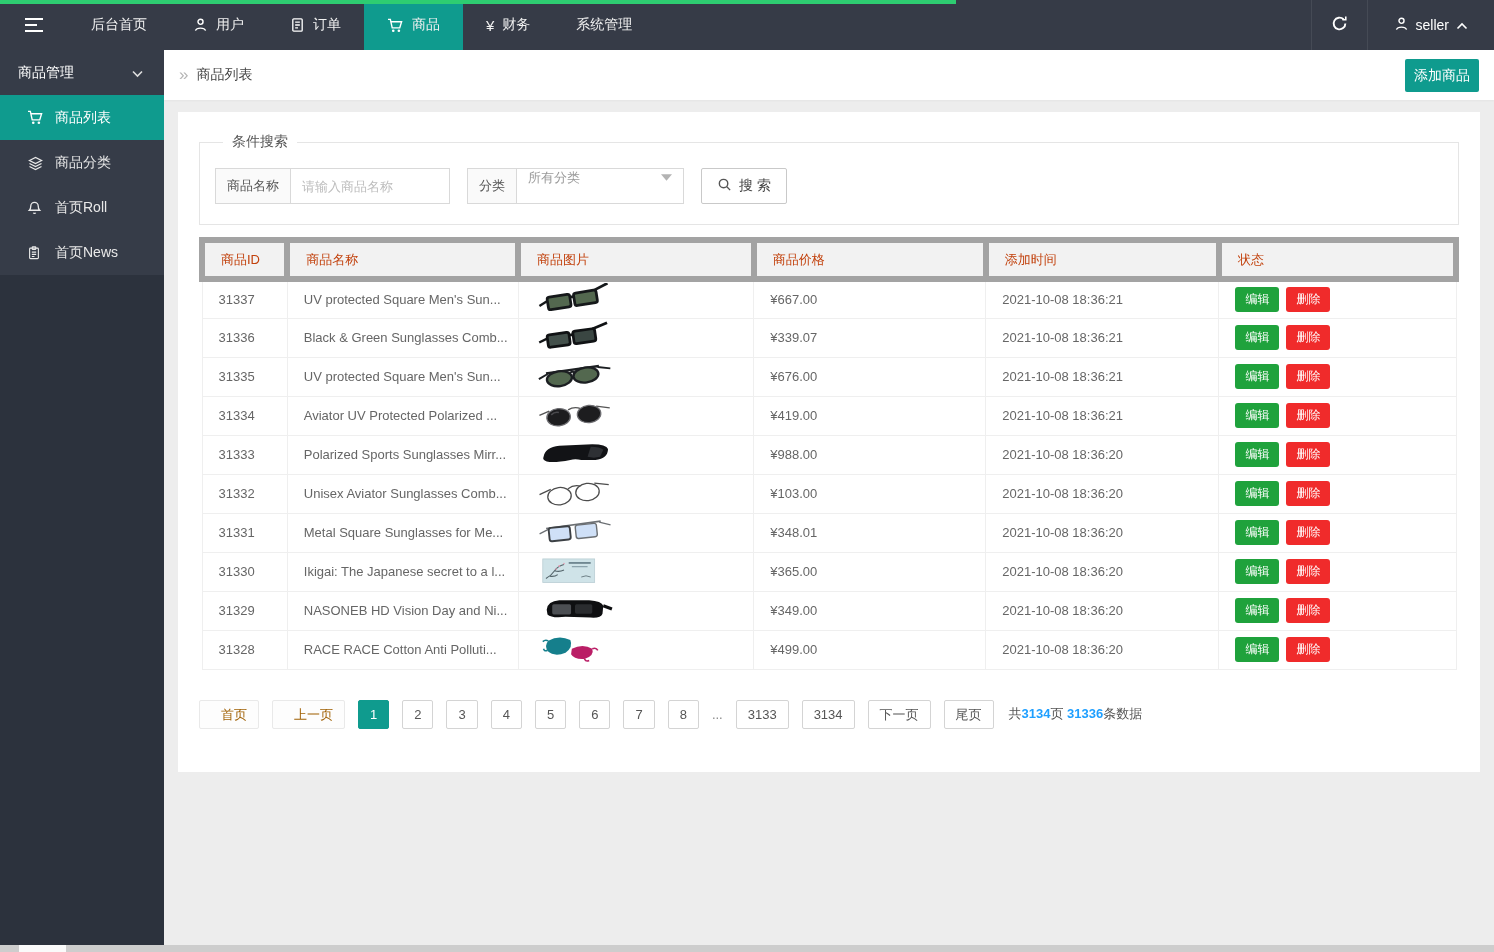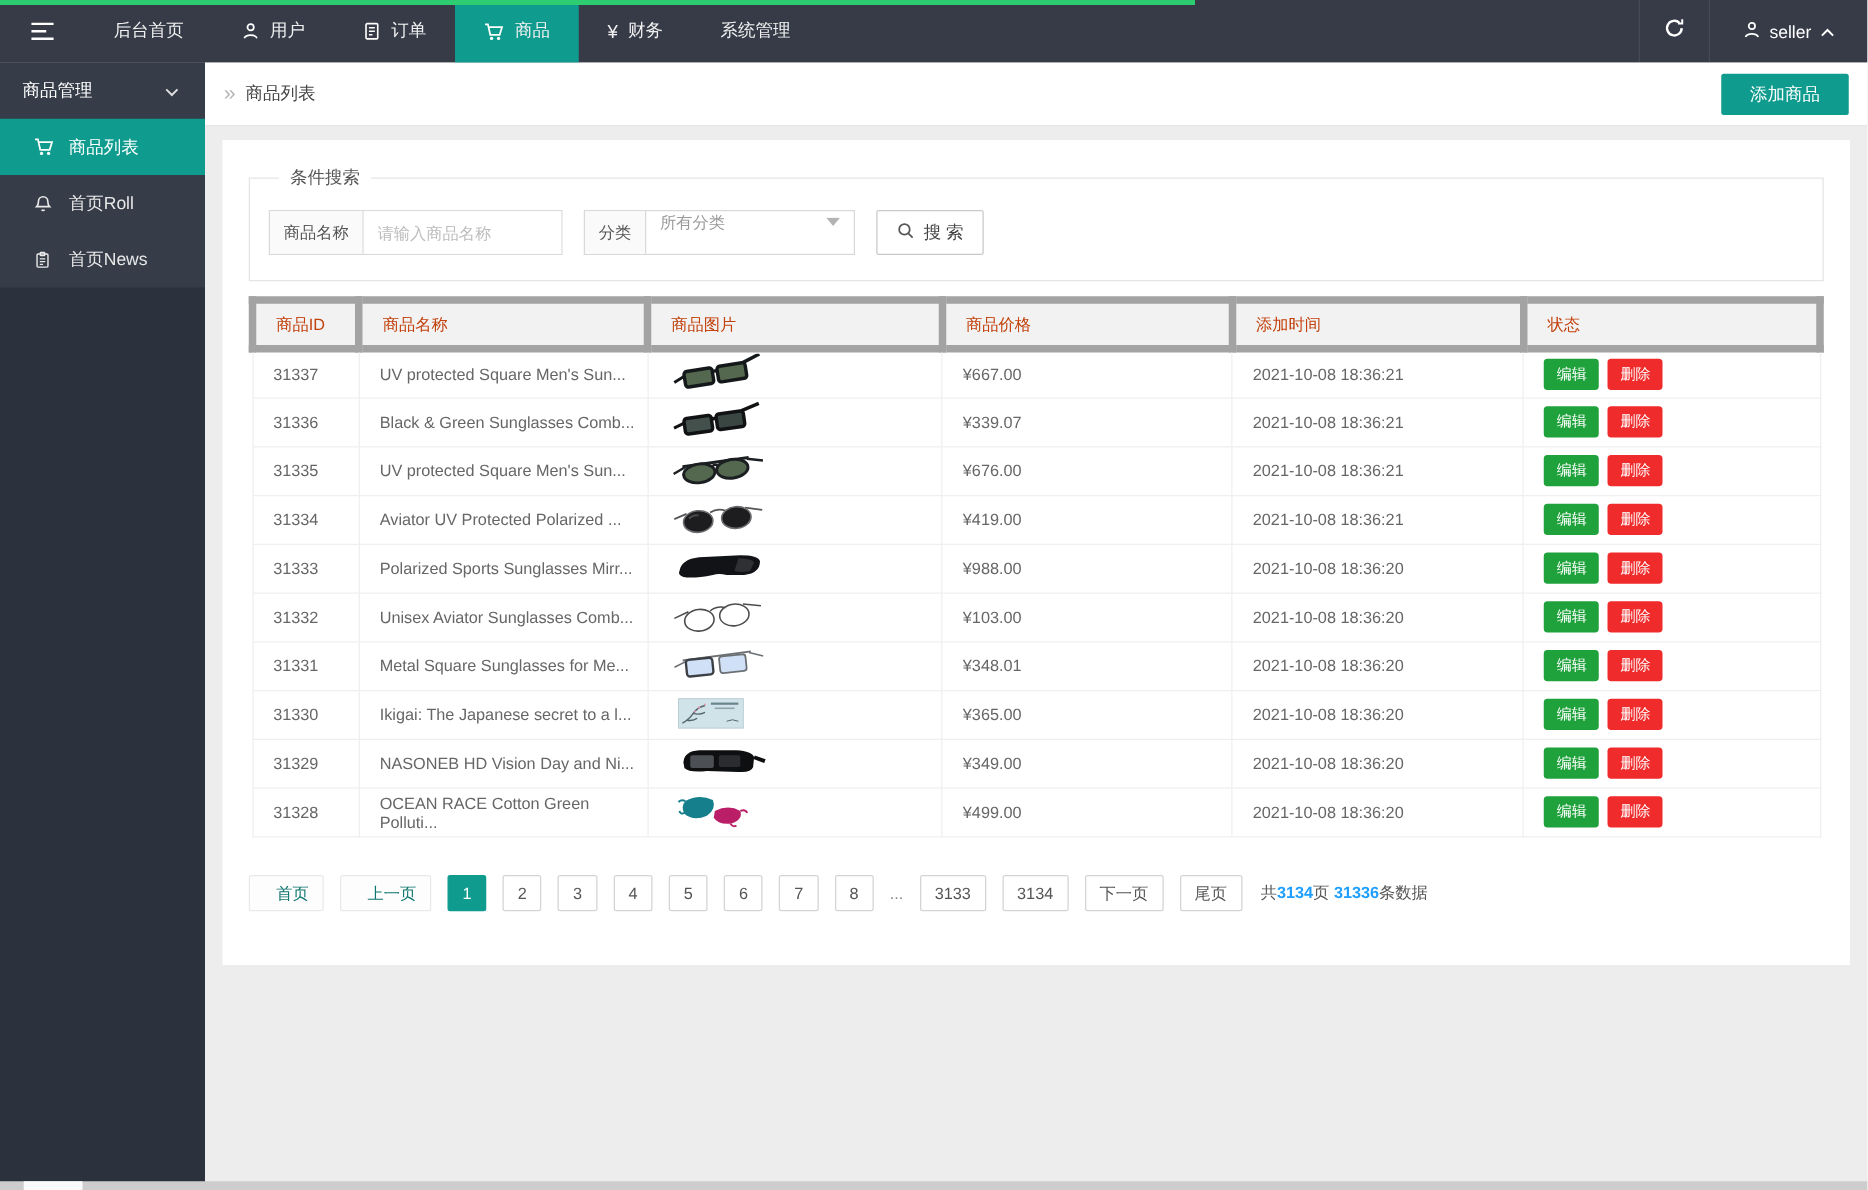--- a/index.html
+++ b/index.html
@@ -38,21 +38,21 @@
   .menu-item{ height:45px; display:flex; align-items:center; gap:11px; padding-left:27px;
               font-size:14px; color:#e9e9e9; cursor:pointer; }
   .menu-item.active{ background:var(--accent); color:#fff; }
   .menu-item .icon{ display:flex; align-items:center; width:17px; }
 
   .main{ flex:1; display:flex; flex-direction:column; overflow:hidden; }
   .breadcrumb-bar{ height:50px; background:#fff; display:flex; align-items:center;
                    padding:0 15px; position:relative; box-shadow:0 1px 2px rgba(0,0,0,.04); }
   .crumb-icon{ color:#b5b5b5; font-size:17px; margin-right:8px; }
   .crumb-title{ font-size:14px; color:#444; }
-  .add-btn{ position:absolute; right:15px; top:9px; height:33px; padding:0 23px;
+  .add-btn{ position:absolute; right:15px; top:9px; height:33px; padding:0 9px;
             color:#fff; border:none; font-size:14px; border-radius:2px; cursor:pointer; }
 
   .content{ padding:12px 14px; }
   .card{ background:#fff; height:660px; padding-top:21px; }
 
   
   .search-box{ margin:0 21px; border:1px solid #e5e5e5; padding:17px 15px 20px; }
   .search-box legend{ font-size:14px; color:#555; padding:0 9px; margin-left:8px; }
   .search-row{ display:flex; }
   .input-group{ display:flex; height:36px; border:1px solid #d9d9d9; background:#fff; }
@@ -75,21 +75,21 @@
   .goods td{ height:39px; padding-left:16px; border:1px solid #efefef; background:#fff; }
   .prod-img{ width:80px; height:33px; display:block; }
   .action-btn{ display:inline-block; padding:4px 10px; color:#fff; font-size:12px;
                border-radius:3px; border:none; cursor:pointer; margin-right:7px; }
 
   
   .pagination{ display:flex; align-items:center; margin:30px 0 0 21px; }
   .page-btn{ padding:0 11px; height:29px; line-height:27px; border:1px solid #d4d4d4;
              background:#fff; color:#555; font-size:13px; text-align:center;
              margin-right:13px; cursor:pointer; border-radius:2px; white-space:nowrap; }
-  .page-btn.disabled{ color:#0f766e; border-color:#e9e9e9; background:#fdfdfd;padding-left:21px; }
+  .page-btn.disabled{ color:#a16207; border-color:#e9e9e9; background:#fdfdfd;padding-left:21px; }
   .page-btn.active{ color:#fff; }
   .ellipsis{ margin-right:13px; color:#888; font-size:13px; }
   .page-summary{ font-size:13px; color:#555; margin-left:2px; }
   .page-summary b{ font-weight:bold; }
 
   
   .hscrollbar{ position:absolute; bottom:0; left:0; width:100%; height:7px; background:#cdcdcd; }
   .hscroll-thumb{ position:absolute; left:19px; top:0; width:47px; height:7px; background:#fafafa; cursor:grab; }
 </style>
 </head>
@@ -181,20 +181,30 @@
       <div id="sidebar-items">
           <div class="menu-item active">
             <span class="icon">
               <svg width="17" height="15" viewBox="0 0 18 16" fill="none" stroke="#fff" stroke-width="1.5">
                 <path d="M1 1.5h2.5l2 9h8l2-6.5H4.3"></path>
                 <circle cx="6.6" cy="13.6" r="1.4" fill="#fff" stroke="none"></circle>
                 <circle cx="12.6" cy="13.6" r="1.4" fill="#fff" stroke="none"></circle>
               </svg>
             </span>
             <span>商品列表</span>
+          </div>
+          <div class="menu-item">
+            <span class="icon">
+              <svg width="17" height="16" viewBox="0 0 16 16" fill="none" stroke="#e9e9e9" stroke-width="1.3">
+                <path d="M2 5.5 8 2.5l6 3-6 3z"></path>
+                <path d="M2 8.5l6 3 6-3"></path>
+                <path d="M2 11.5l6 3 6-3"></path>
+              </svg>
+            </span>
+            <span>商品分类</span>
           </div>
           <div class="menu-item">
             <span class="icon">
               <svg width="15" height="16" viewBox="0 0 16 16" fill="none" stroke="#e9e9e9" stroke-width="1.4">
                 <path d="M8 2a4 4 0 0 1 4 4c0 3 .8 3.7 1.5 4.4H2.5C3.2 9.7 4 9 4 6a4 4 0 0 1 4-4z"></path>
                 <path d="M6.8 13a1.3 1.3 0 0 0 2.4 0"></path>
               </svg>
             </span>
             <span>首页Roll</span>
           </div>
@@ -404,21 +414,21 @@
                       <path d="M14 20Q15 9 30 8L68 8Q84 9 86 15L85 25Q83 31 70 30L38 29Q20 31 15 26Z" fill="#0e0f11"></path>
                       <rect x="21" y="13" width="24" height="13" rx="2" fill="#4c4f53"></rect>
                       <rect x="50" y="13" width="22" height="12" rx="2" fill="#2a2c2f"></rect>
                     </svg></span></td>
                 <td>¥349.00</td>
                 <td>2021-10-08 18:36:20</td>
                 <td><button class="action-btn" style="background: rgb(31, 162, 60);">编辑</button><button class="action-btn" style="background: rgb(240, 43, 43);">删除</button></td>
               </tr>
               <tr>
                 <td>31328</td>
-                <td>OCEAN RACE Cotton Green Polluti...</td>
+                <td>RACE RACE Cotton Anti Polluti...</td>
                 <td><span><svg class="prod-img" viewBox="0 0 100 42">
                       <path d="M16 10Q12 8 9 11M15 22q-4 2-5-2" stroke="#157f8c" stroke-width="2" fill="none"></path>
                       <path d="M16 10Q30 2 44 9 48 18 38 25 24 31 15 23 11 16 16 10Z" fill="#157f8c"></path>
                       <path d="M72 20q5-2 7 2M62 33q2 4 6 2" stroke="#ba1e66" stroke-width="2" fill="none"></path>
                       <path d="M46 20q14-7 26 0 3 9-10 13-13 1-17-6z" fill="#ba1e66"></path>
                     </svg></span></td>
                 <td>¥499.00</td>
                 <td>2021-10-08 18:36:20</td>
                 <td><button class="action-btn" style="background: rgb(31, 162, 60);">编辑</button><button class="action-btn" style="background: rgb(240, 43, 43);">删除</button></td>
               </tr>

